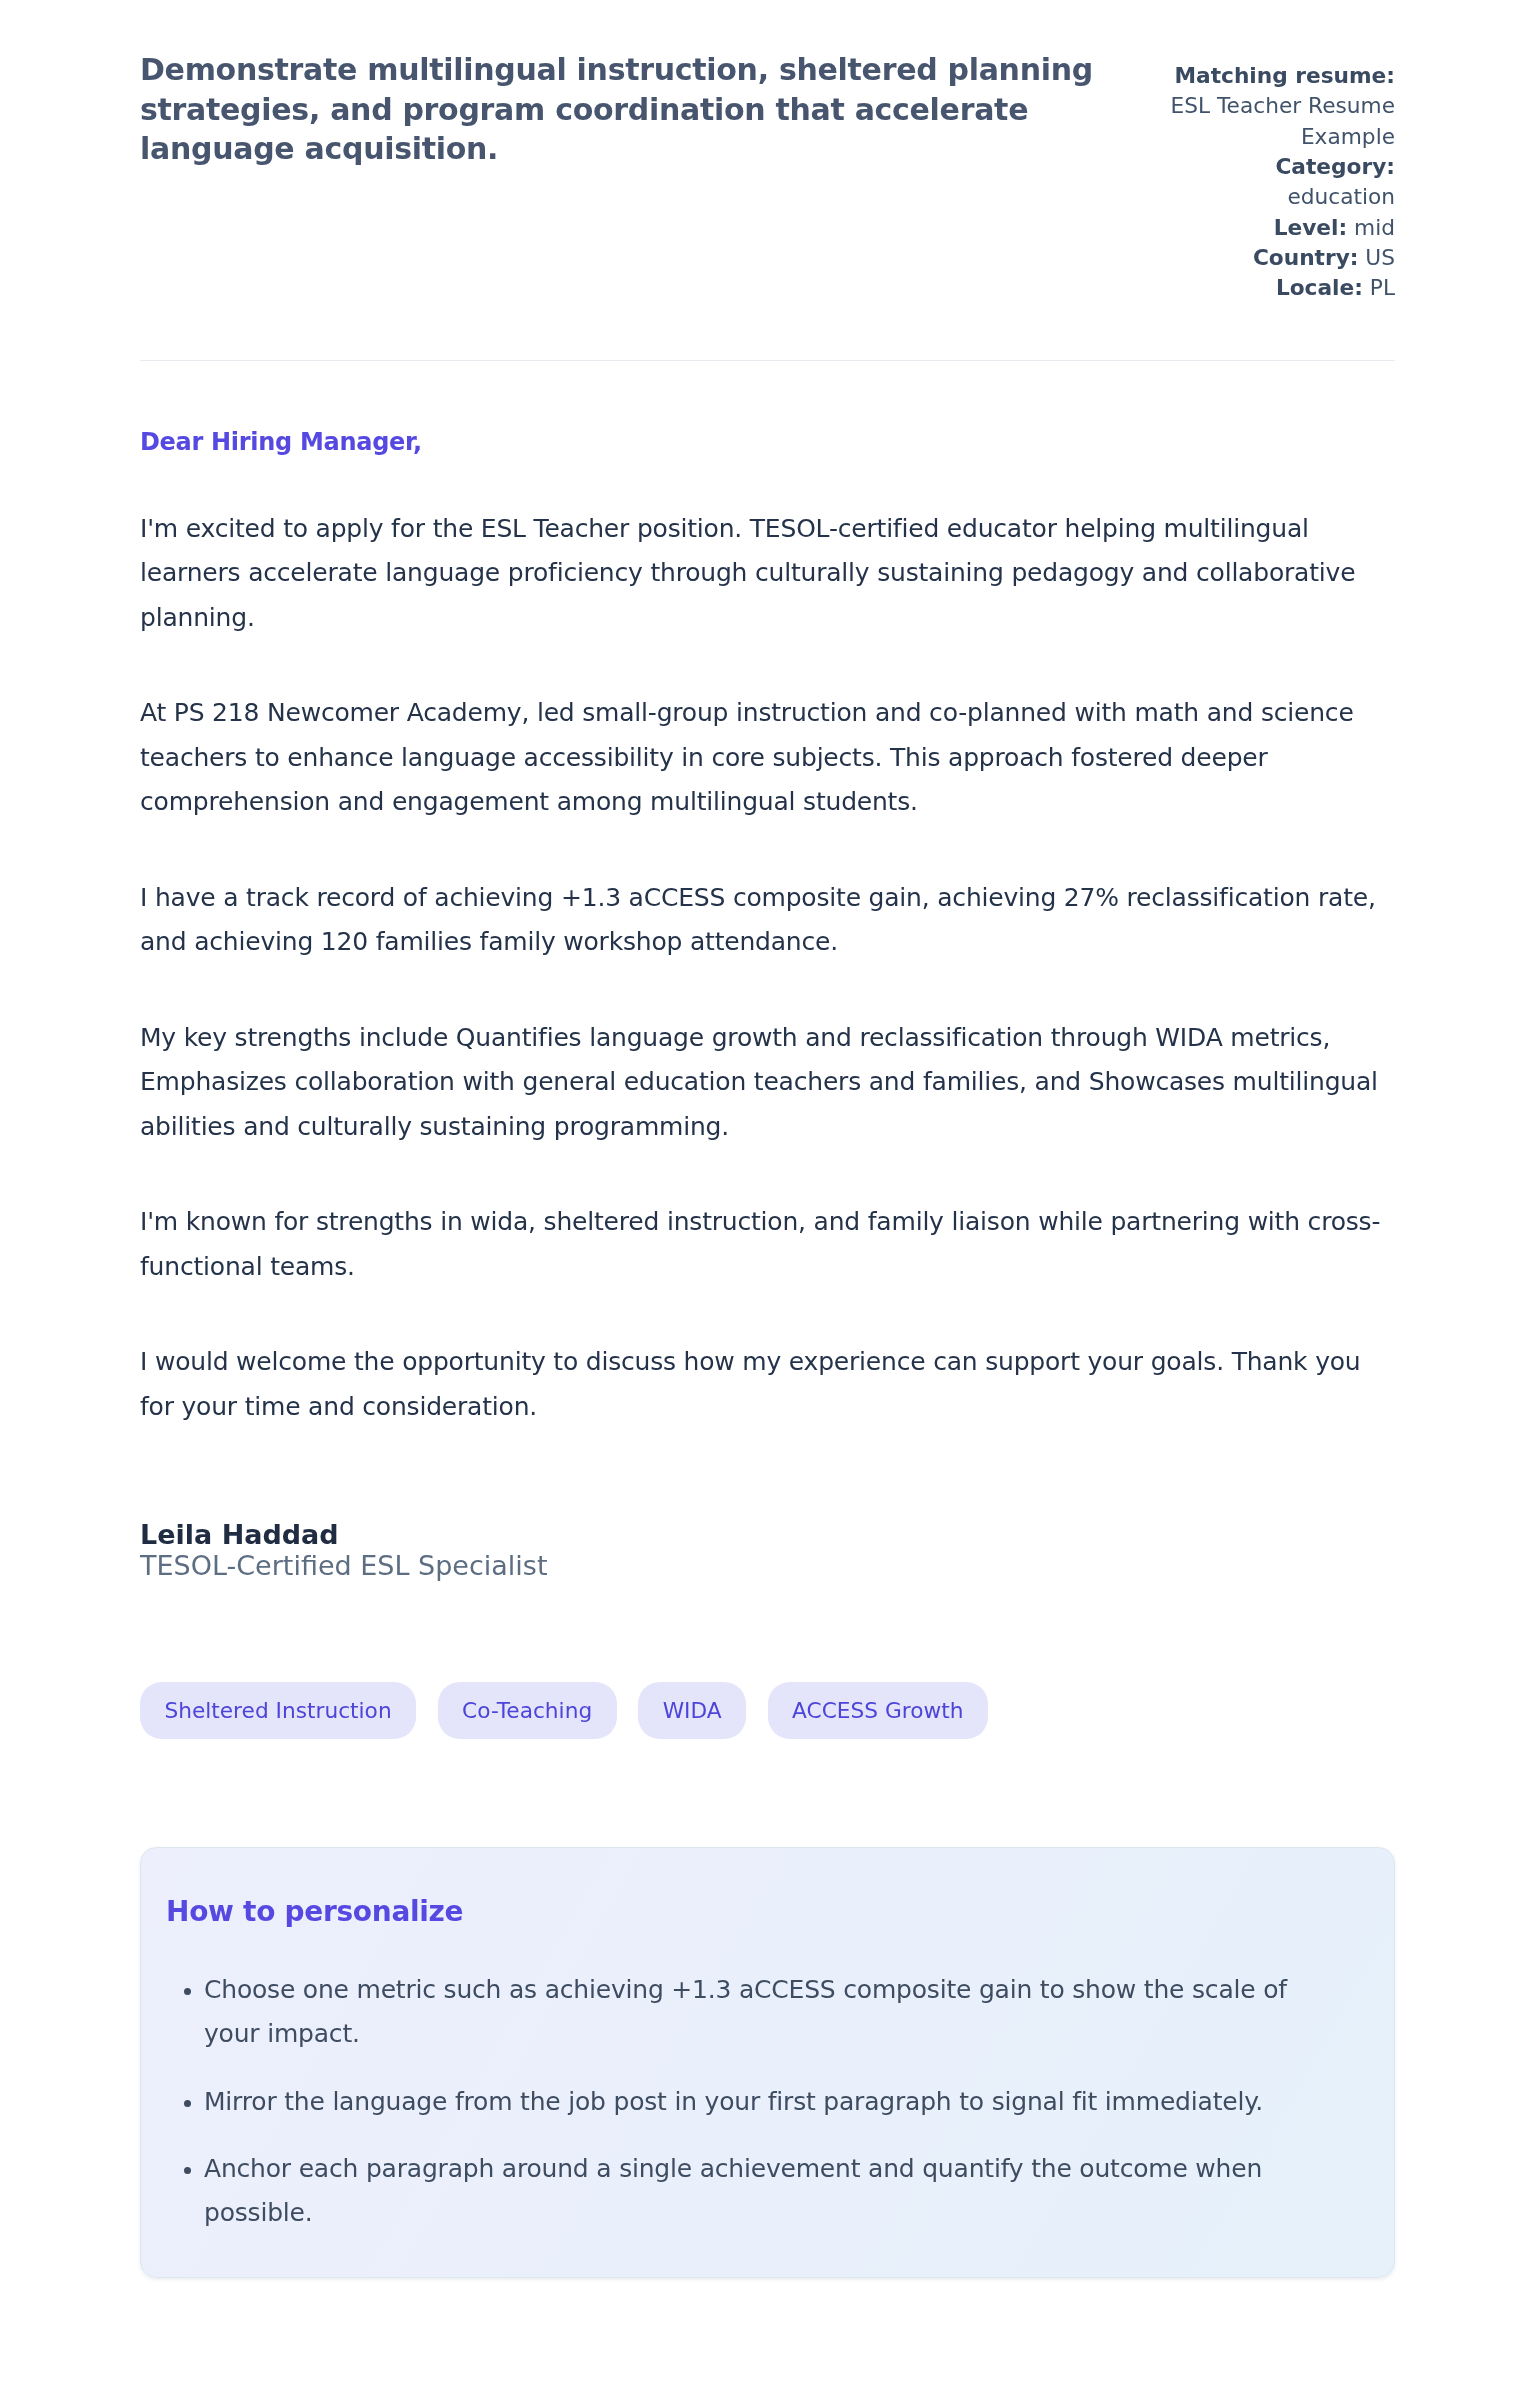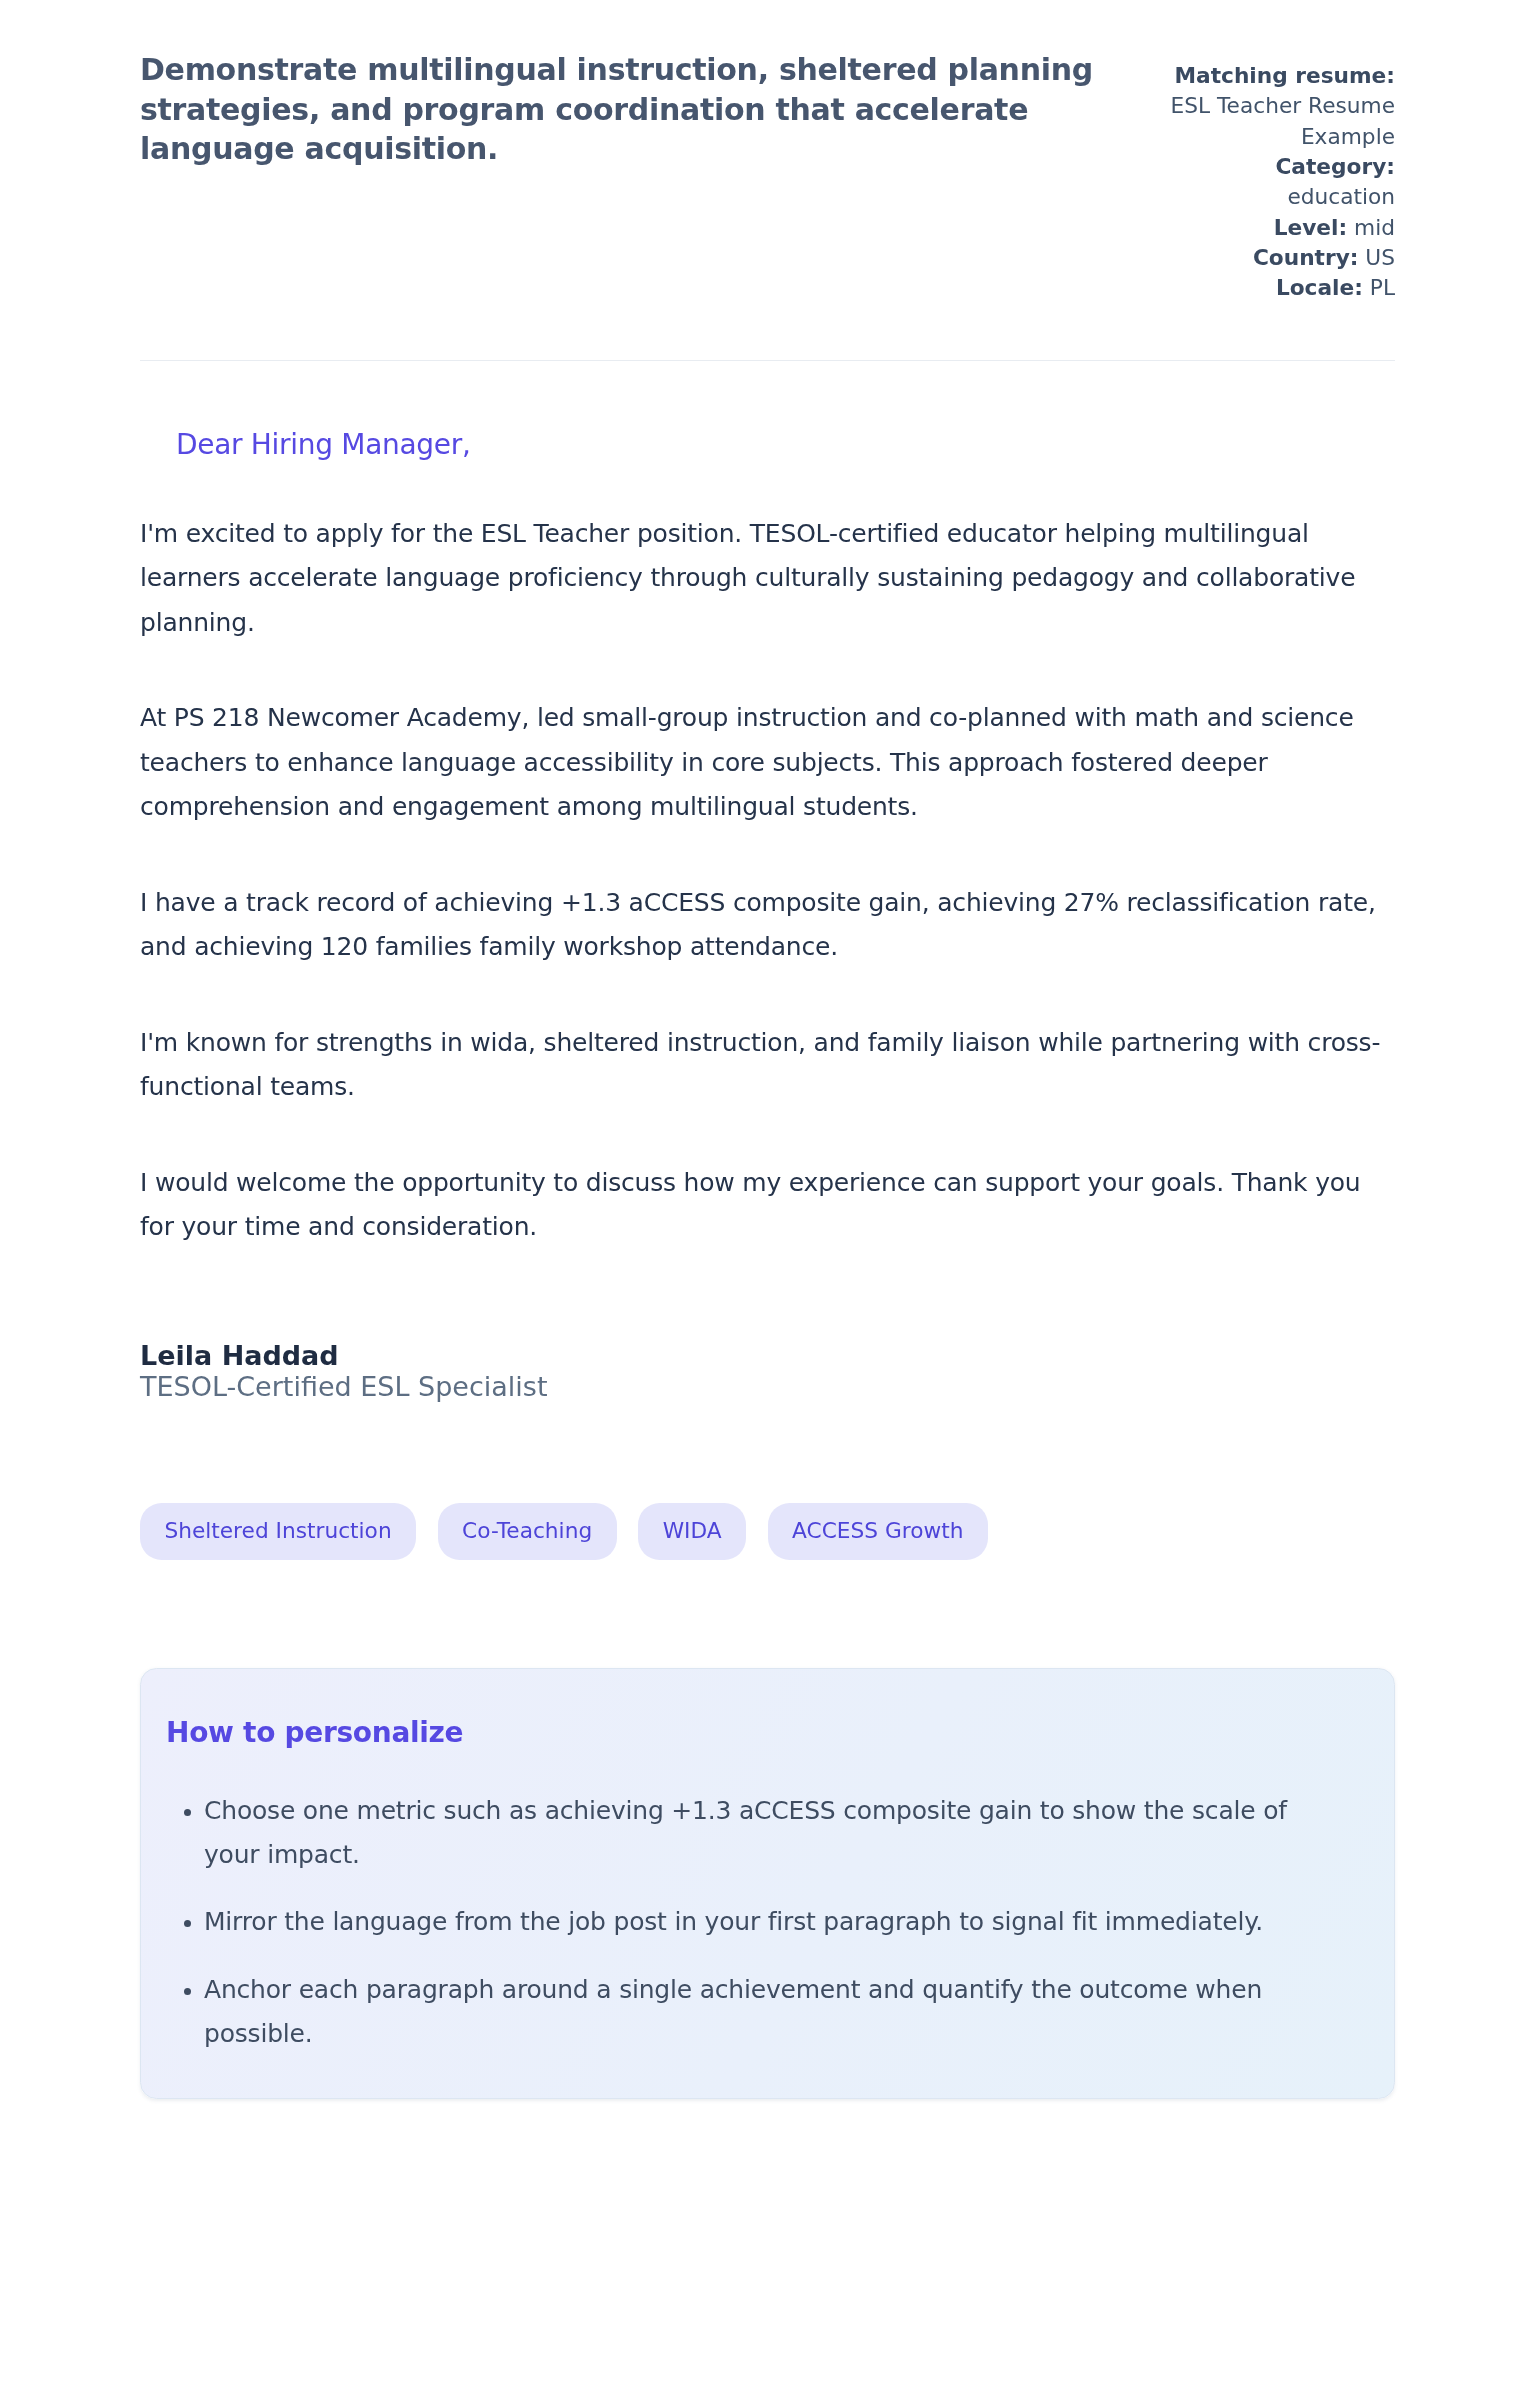--- a/index.html
+++ b/index.html
@@ -45,25 +45,24 @@
 
   .divider {
     border: none;
     border-top: 1.8px solid #e8ecf1;
     margin: 56px 0 0 0;
   }
 
   
   .greeting {
     margin-top: 67px;
-    font-size: 28px;
-    font-weight: normal;
+    font-size: 24px;
+    font-weight: bold;
     color: #5649e2;
     letter-spacing: -0.3px;
-    margin-left: 36px;
   }
   .letter-paragraph {
     margin: 51px 0 0 0;
     font-size: 25px;
     line-height: 1.78;
     color: #25334a;
     letter-spacing: -0.2px;
   }
   .signature-name {
     margin-top: 90px;
@@ -158,20 +157,21 @@
   </div>
 
   <hr class="divider">
 
   <div class="greeting">Dear Hiring Manager,</div>
 
   <div>
       <p class="letter-paragraph">I'm excited to apply for the ESL Teacher position. TESOL-certified educator helping multilingual learners accelerate language proficiency through culturally sustaining pedagogy and collaborative planning.</p>
       <p class="letter-paragraph">At PS 218 Newcomer Academy, led small-group instruction and co-planned with math and science teachers to enhance language accessibility in core subjects. This approach fostered deeper comprehension and engagement among multilingual students.</p>
       <p class="letter-paragraph">I have a track record of achieving +1.3 aCCESS composite gain, achieving 27% reclassification rate, and achieving 120 families family workshop attendance.</p>
+      <p class="letter-paragraph">My key strengths include Quantifies language growth and reclassification through WIDA metrics, Emphasizes collaboration with general education teachers and families, and Showcases multilingual abilities and culturally sustaining programming.</p>
       <p class="letter-paragraph">I'm known for strengths in wida, sheltered instruction, and family liaison while partnering with cross-functional teams.</p>
       <p class="letter-paragraph">I would welcome the opportunity to discuss how my experience can support your goals. Thank you for your time and consideration.</p>
     </div>
 
   <div class="signature-name">Leila Haddad</div>
   <div class="signature-role">TESOL-Certified ESL Specialist</div>
 
   <div class="tag-row">
       <span class="tag-pill">Sheltered Instruction</span>
       <span class="tag-pill">Co-Teaching</span>

